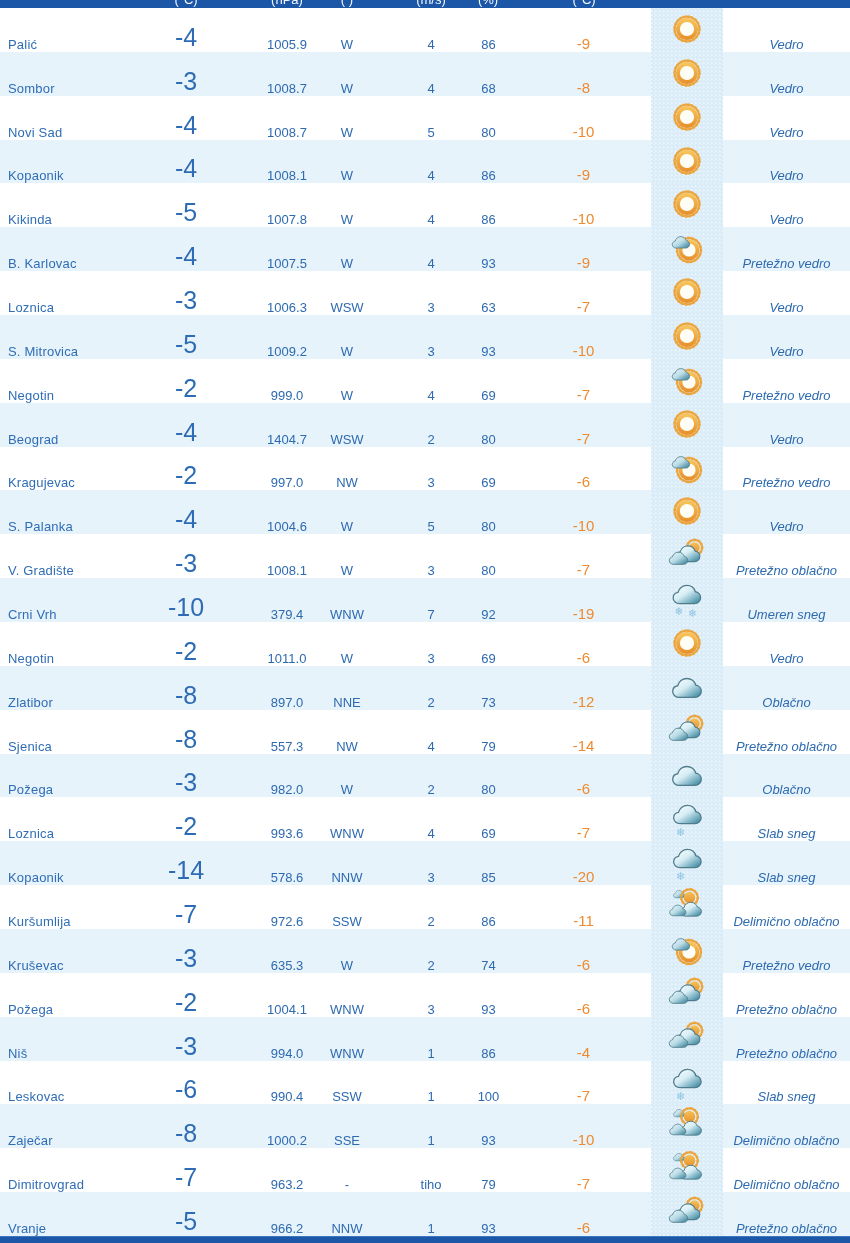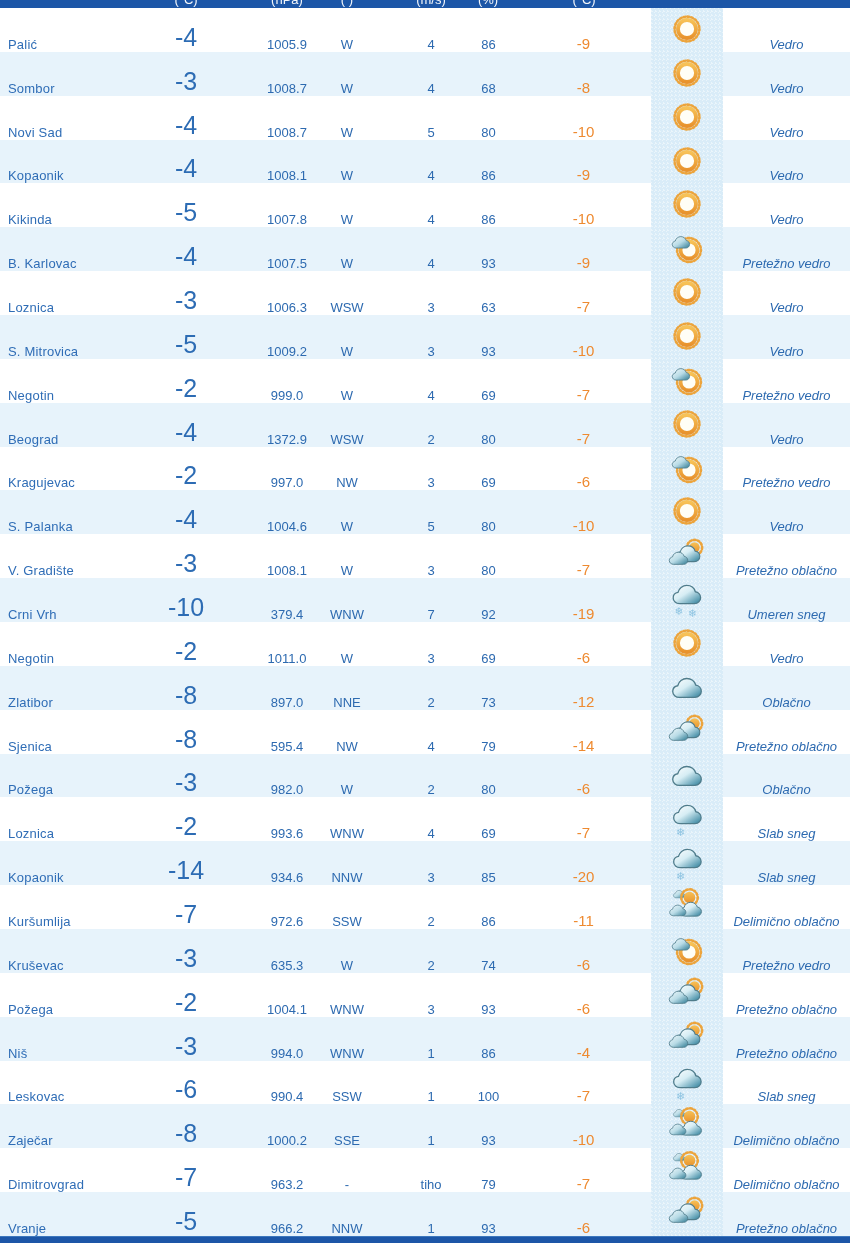--- a/index.html
+++ b/index.html
@@ -234,21 +234,21 @@
             <g transform="translate(4.5,7) scale(0.62)">
               <path d="M7.6 19.5 C4.1 19.5 1.2 16.9 1.2 13.7 C1.2 10.9 3.3 8.6 6.1 8.1 C7 4 10.7 1 15.1 1 C19.2 1 22.7 3.7 23.8 7.4 C26.8 7.8 29.2 10.3 29.2 13.4 C29.2 16.8 26.4 19.5 23 19.5 Z" fill="url(#gcloud2)" stroke="#4f7c8b" stroke-width="1.3"></path>
             </g>
           </svg>
         </div>
         <div class="cell desc">Pretežno vedro</div>
       </div>
       <div class="row alt">
         <div class="cell city">Beograd</div>
         <div class="cell temp">-4</div>
-        <div class="cell press">1372.9</div>
+        <div class="cell press">1404.7</div>
         <div class="cell dir">WSW</div>
         <div class="cell speed">2</div>
         <div class="cell hum">80</div>
         <div class="cell feels">-7</div>
         <div class="cell icon">
           <svg width="40" height="40" viewBox="0 0 40 40">
             <circle cx="20" cy="19" r="12.4" fill="none" stroke="#eca43c" stroke-width="2.6" stroke-dasharray="1.7 2.2" stroke-linecap="round"></circle>
             <circle cx="20" cy="19" r="9" fill="#fffef6" stroke="url(#gsun)" stroke-width="3.8"></circle>
           </svg>
         </div>
@@ -359,21 +359,21 @@
             <g transform="translate(4.5,9.5) scale(1.02)">
               <path d="M7.6 19.5 C4.1 19.5 1.2 16.9 1.2 13.7 C1.2 10.9 3.3 8.6 6.1 8.1 C7 4 10.7 1 15.1 1 C19.2 1 22.7 3.7 23.8 7.4 C26.8 7.8 29.2 10.3 29.2 13.4 C29.2 16.8 26.4 19.5 23 19.5 Z" fill="url(#gcloud)" stroke="#4f7c8b" stroke-width="1.3"></path>
             </g>
           </svg>
         </div>
         <div class="cell desc">Oblačno</div>
       </div>
       <div class="row">
         <div class="cell city">Sjenica</div>
         <div class="cell temp">-8</div>
-        <div class="cell press">595.4</div>
+        <div class="cell press">557.3</div>
         <div class="cell dir">NW</div>
         <div class="cell speed">4</div>
         <div class="cell hum">79</div>
         <div class="cell feels">-14</div>
         <div class="cell icon">
           <svg width="40" height="40" viewBox="0 0 40 40">
             <circle cx="27.5" cy="11.5" r="7.6" fill="none" stroke="#eca43c" stroke-width="2.6" stroke-dasharray="1.7 2.2" stroke-linecap="round"></circle>
             <circle cx="27.5" cy="11.5" r="5.2" fill="url(#gsun)"></circle>
             <g transform="translate(8,9) scale(0.85)">
               <path d="M7.6 19.5 C4.1 19.5 1.2 16.9 1.2 13.7 C1.2 10.9 3.3 8.6 6.1 8.1 C7 4 10.7 1 15.1 1 C19.2 1 22.7 3.7 23.8 7.4 C26.8 7.8 29.2 10.3 29.2 13.4 C29.2 16.8 26.4 19.5 23 19.5 Z" fill="url(#gcloud)" stroke="#4f7c8b" stroke-width="1.3"></path>
@@ -416,21 +416,21 @@
               <path d="M7.6 19.5 C4.1 19.5 1.2 16.9 1.2 13.7 C1.2 10.9 3.3 8.6 6.1 8.1 C7 4 10.7 1 15.1 1 C19.2 1 22.7 3.7 23.8 7.4 C26.8 7.8 29.2 10.3 29.2 13.4 C29.2 16.8 26.4 19.5 23 19.5 Z" fill="url(#gcloud)" stroke="#4f7c8b" stroke-width="1.3"></path>
             </g>
             <text class="flake" x="13.5" y="36.5" font-size="11" fill="#8cc3e1" text-anchor="middle">❄</text>
           </svg>
         </div>
         <div class="cell desc">Slab sneg</div>
       </div>
       <div class="row alt">
         <div class="cell city">Kopaonik</div>
         <div class="cell temp">-14</div>
-        <div class="cell press">934.6</div>
+        <div class="cell press">578.6</div>
         <div class="cell dir">NNW</div>
         <div class="cell speed">3</div>
         <div class="cell hum">85</div>
         <div class="cell feels">-20</div>
         <div class="cell icon">
           <svg width="40" height="40" viewBox="0 0 40 40">
             <g transform="translate(5.5,5.5) scale(0.98)">
               <path d="M7.6 19.5 C4.1 19.5 1.2 16.9 1.2 13.7 C1.2 10.9 3.3 8.6 6.1 8.1 C7 4 10.7 1 15.1 1 C19.2 1 22.7 3.7 23.8 7.4 C26.8 7.8 29.2 10.3 29.2 13.4 C29.2 16.8 26.4 19.5 23 19.5 Z" fill="url(#gcloud)" stroke="#4f7c8b" stroke-width="1.3"></path>
             </g>
             <text class="flake" x="13.5" y="36.5" font-size="11" fill="#8cc3e1" text-anchor="middle">❄</text>

